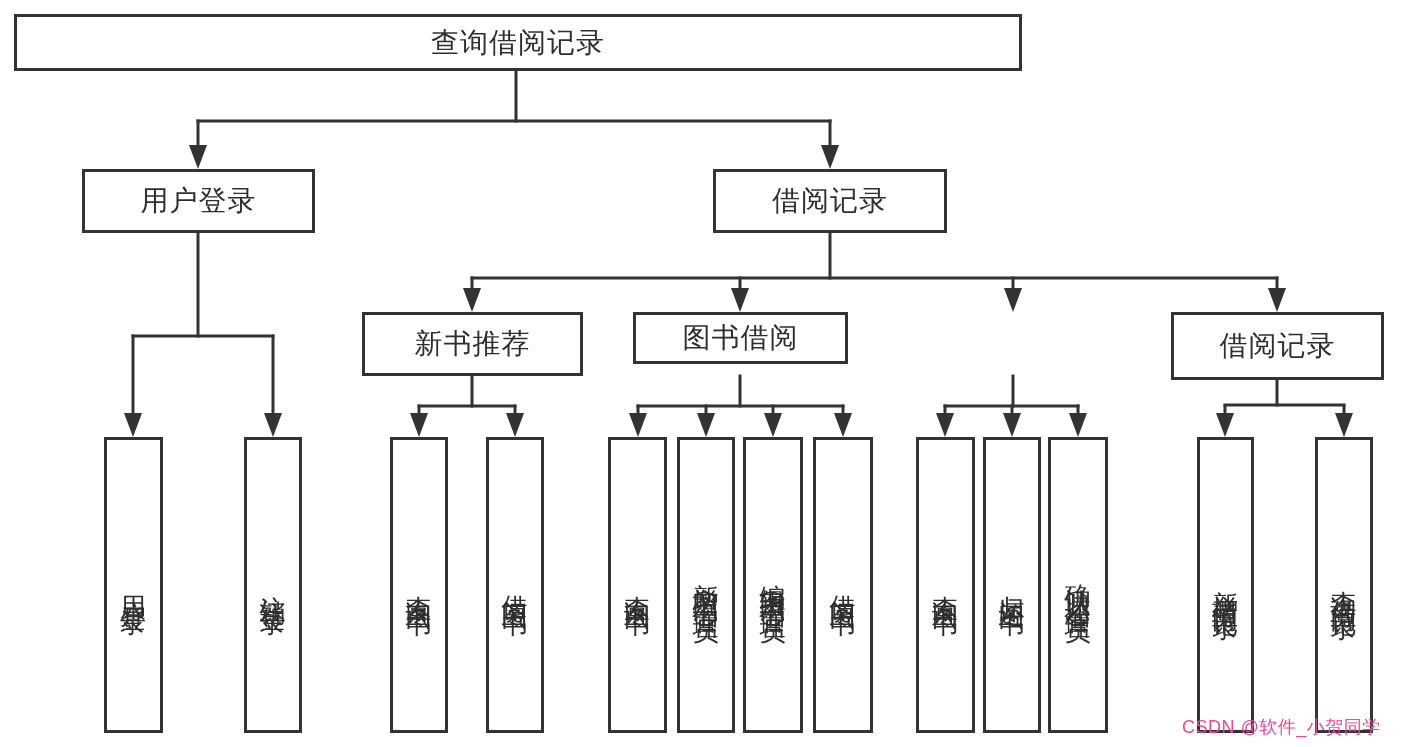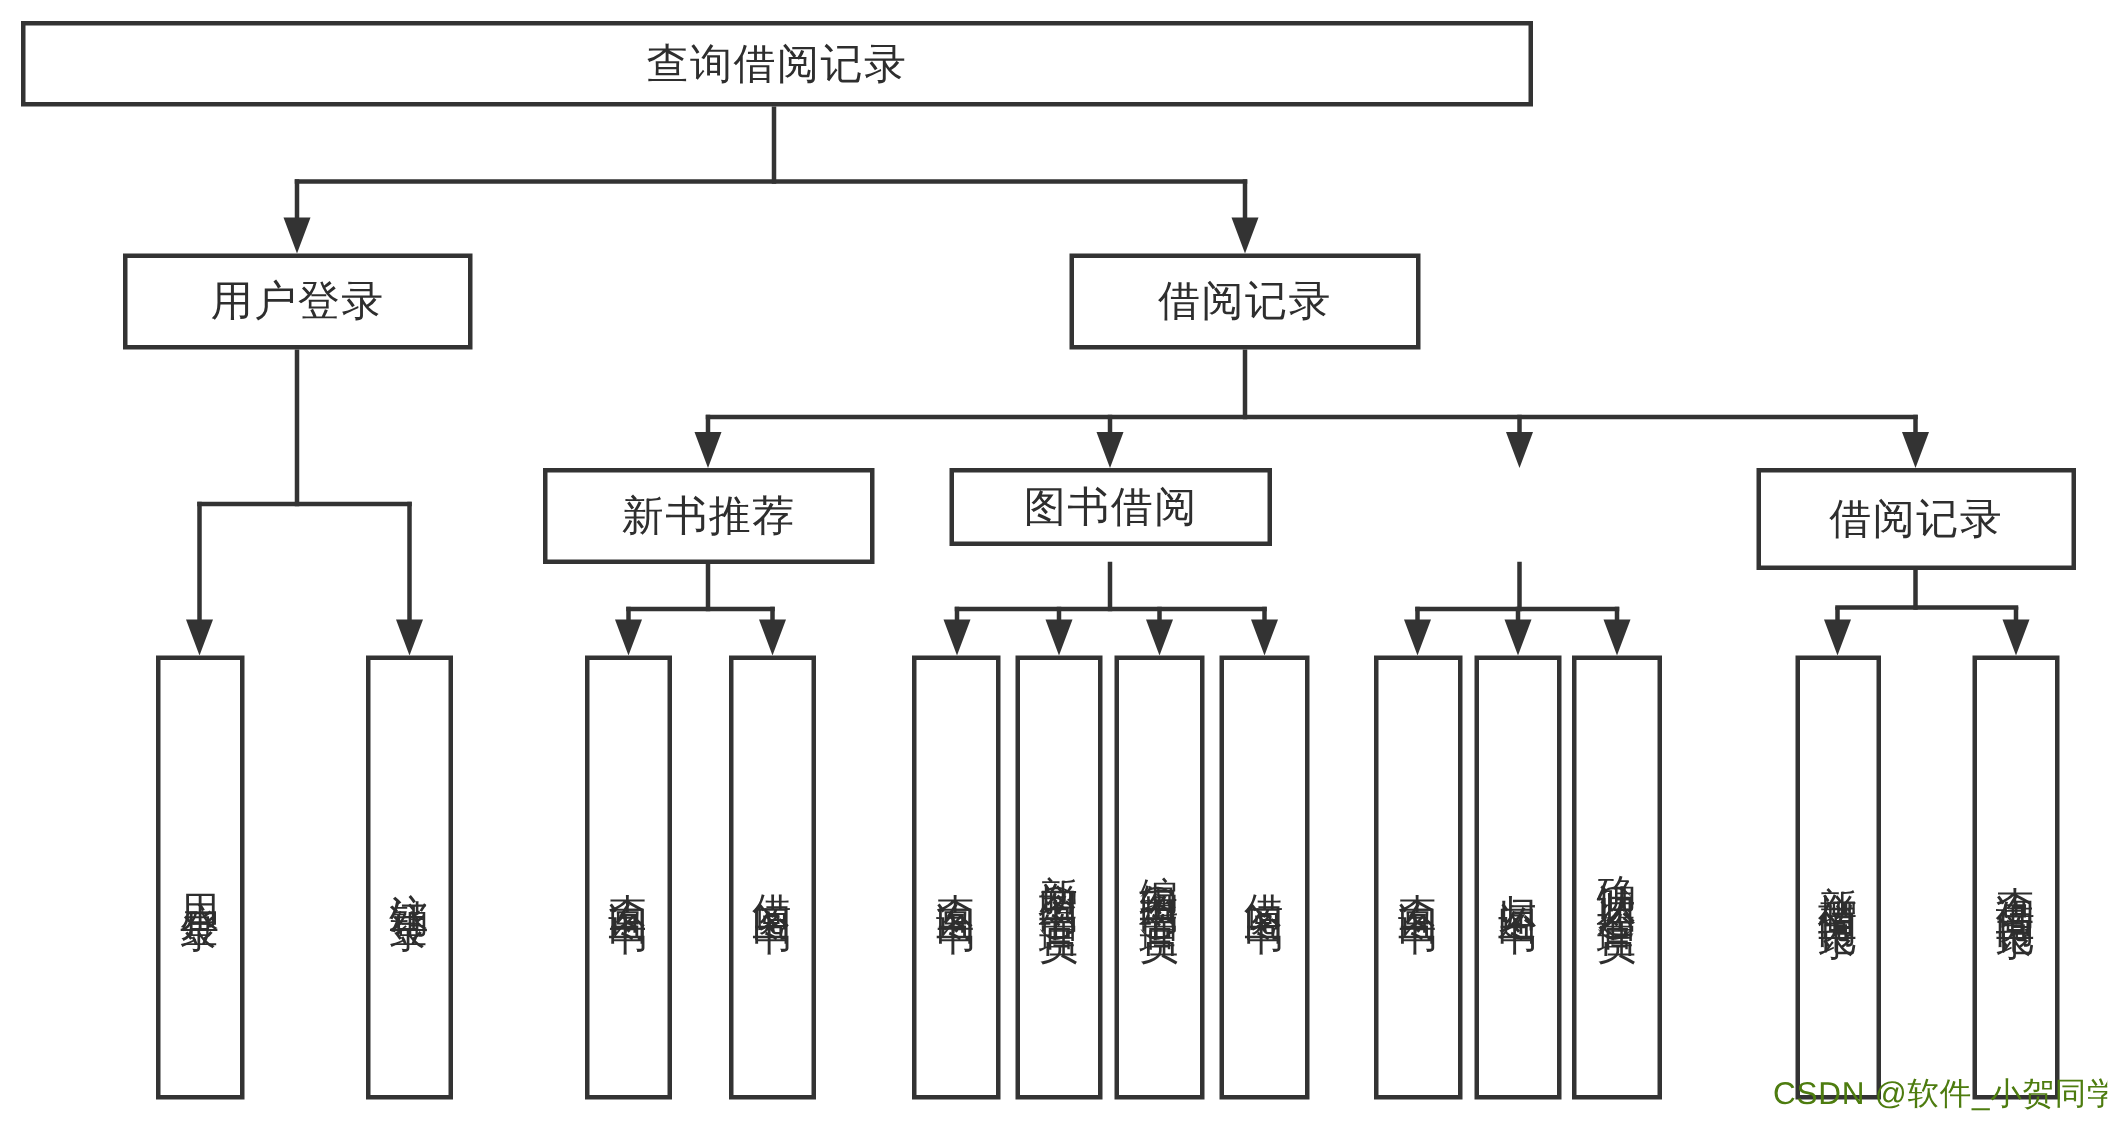--- a/index.html
+++ b/index.html
@@ -27,22 +27,22 @@
     text-orientation:mixed;
     font-size:26px;
     letter-spacing:5px;
     line-height:1;
   }
   .watermark{
     position:absolute;
     left:1182px;
     top:715px;
     width:220px;
-    font-size:21px;
-    color:#4d7c0f;
+    font-size:18px;
+    color:#ec4899;
     white-space:nowrap;
     letter-spacing:0.5px;
   }
 </style>
 </head>
 <body>
 
 <div class="stage">
 
   <svg class="connectors" id="connectors" viewBox="0 0 1405 747" xmlns="http://www.w3.org/2000/svg">

